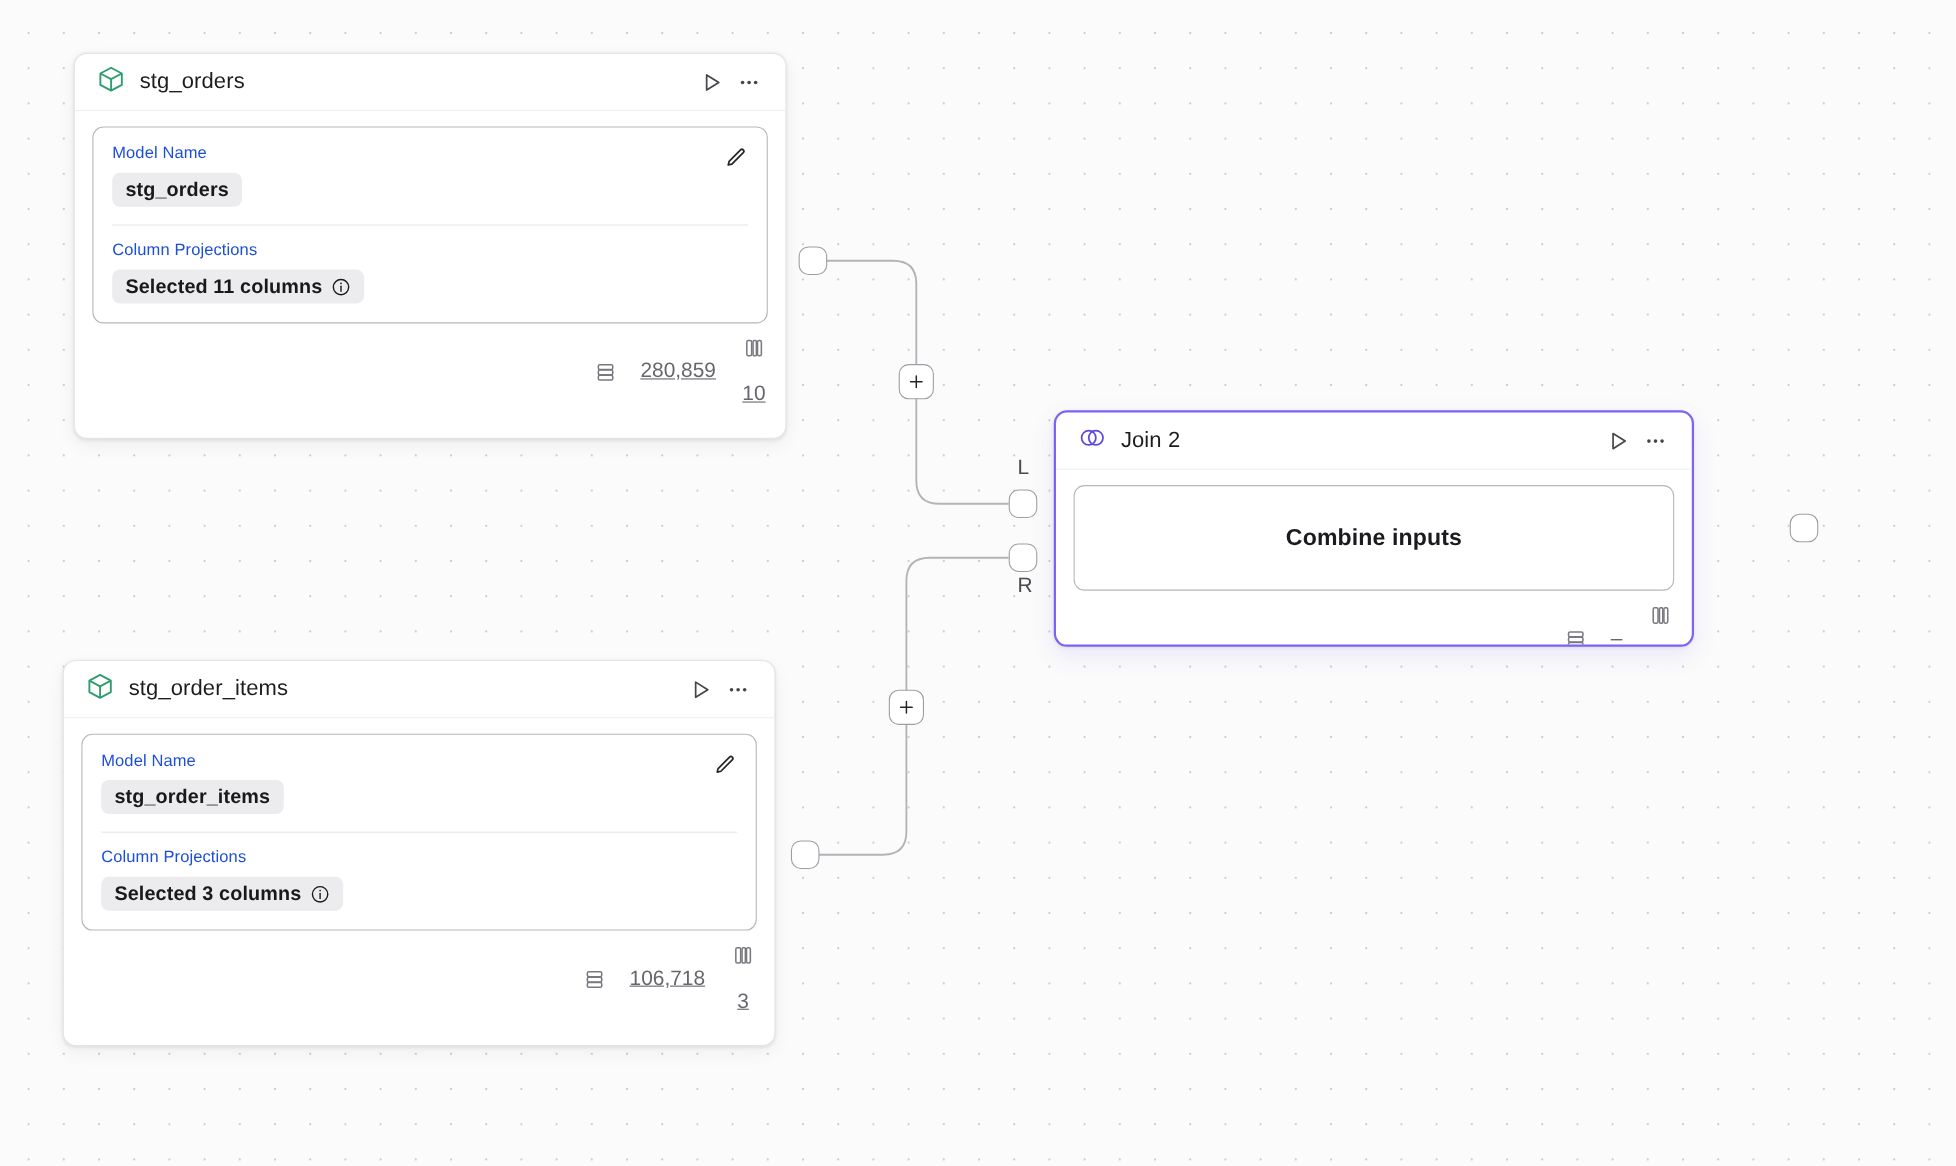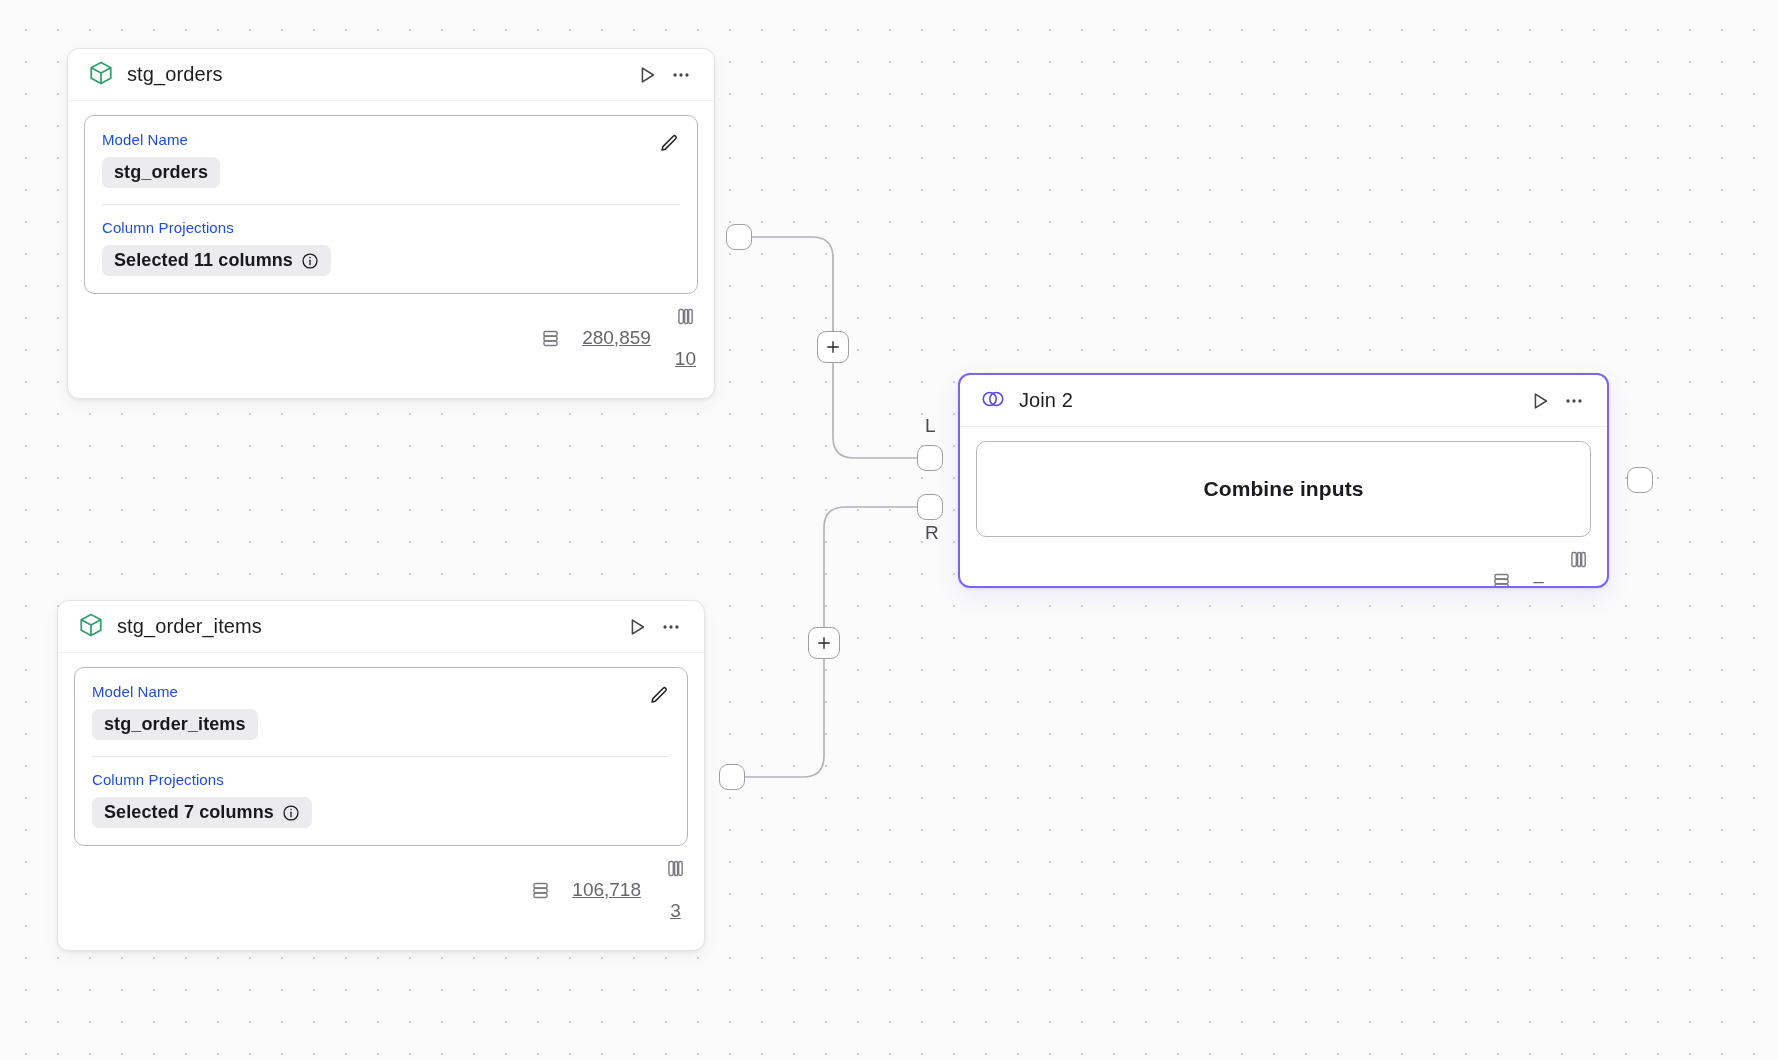--- a/index.html
+++ b/index.html
@@ -305,21 +305,21 @@
           </svg>
         </span>
 
         <div class="field-label">Model Name</div>
         <span class="chip">stg_order_items</span>
 
         <div class="divider"></div>
 
         <div class="field-label">Column Projections</div>
         <span class="chip">
-          <span>Selected 7 columns</span>
+          <span>Selected 3 columns</span>
           <span style="display:flex;">
             <svg width="18" height="18" viewBox="0 0 24 24" fill="none" stroke="#19191c" stroke-width="1.7">
               <circle cx="12" cy="12" r="9.3"></circle>
               <path d="M12 11v6" stroke-linecap="round"></path>
               <circle cx="12" cy="7.4" r="1.05" fill="#19191c" stroke="none"></circle>
             </svg>
           </span>
         </span>
       </div>
     </div>
@@ -341,21 +341,21 @@
             <rect x="4.5" y="4" width="5" height="16" rx="1.6"></rect>
             <rect x="11" y="4" width="3.4" height="16" rx="1.2"></rect>
             <rect x="15.6" y="4" width="4" height="16" rx="1.6"></rect>
           </svg>
         </span>
         <span>3</span>
       </span>
     </div>
   </div>
 
-  <div class="node selected" style="left:958px; top:373px; width:651px; height:215px;">
+  <div class="node selected" style="left:958px; top:373px; width:582px; height:215px;">
 
     <div class="node-header">
       <span class="venn">
         <svg width="26" height="26" viewBox="0 0 28 24" fill="none" stroke="#5b4ae0" stroke-width="1.7">
           <circle cx="10.5" cy="12" r="7"></circle>
           <circle cx="17.5" cy="12" r="7"></circle>
         </svg>
       </span>
       <span class="node-title">Join 2</span>
       <span class="header-spacer"></span>

